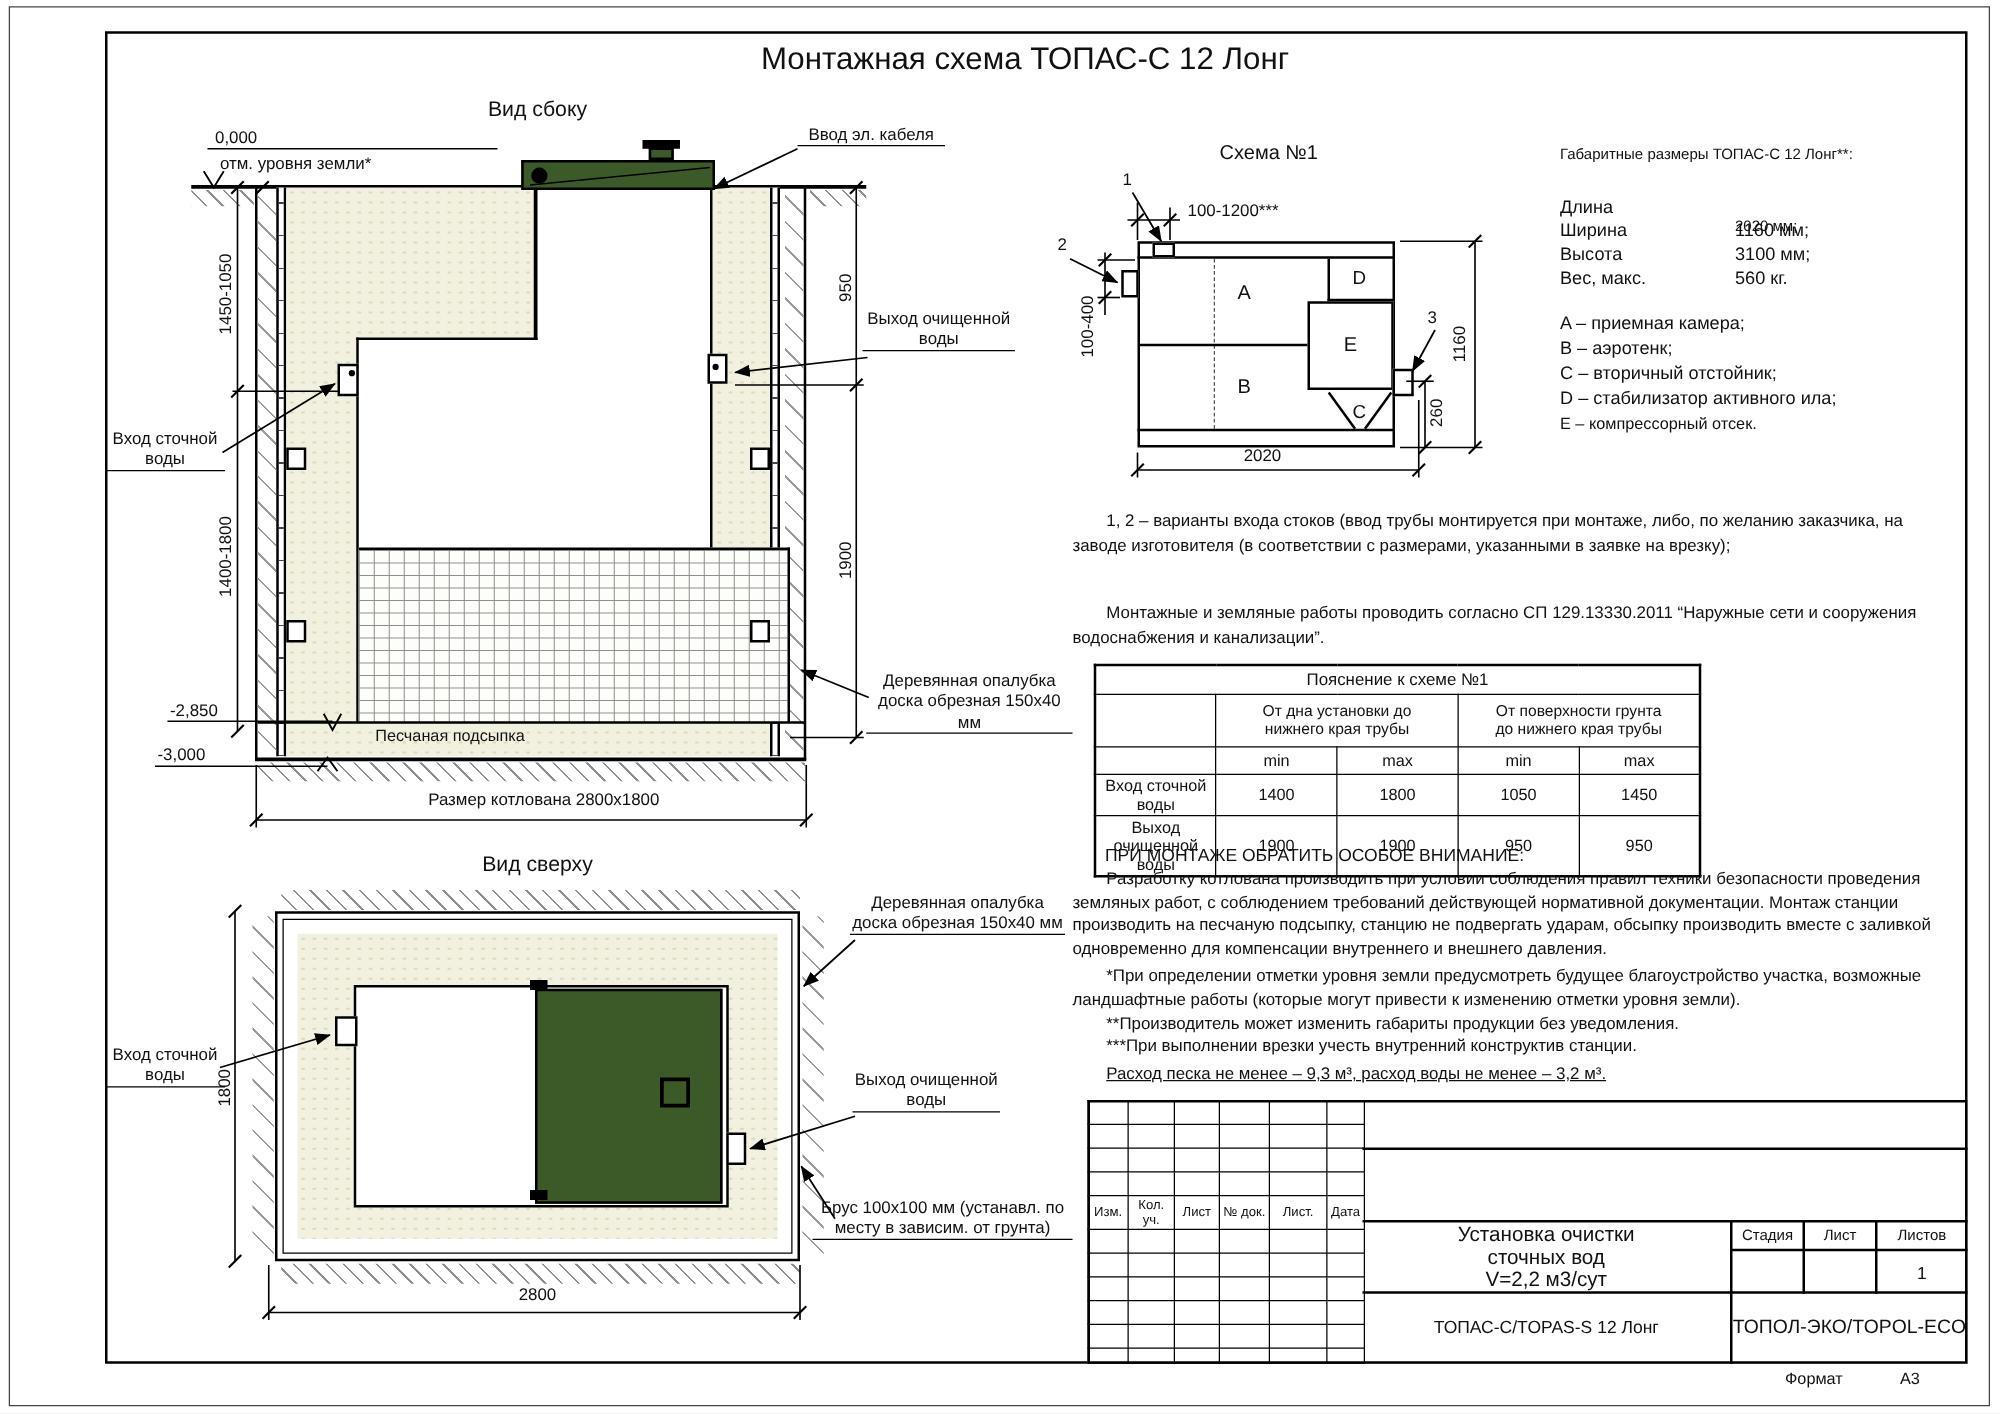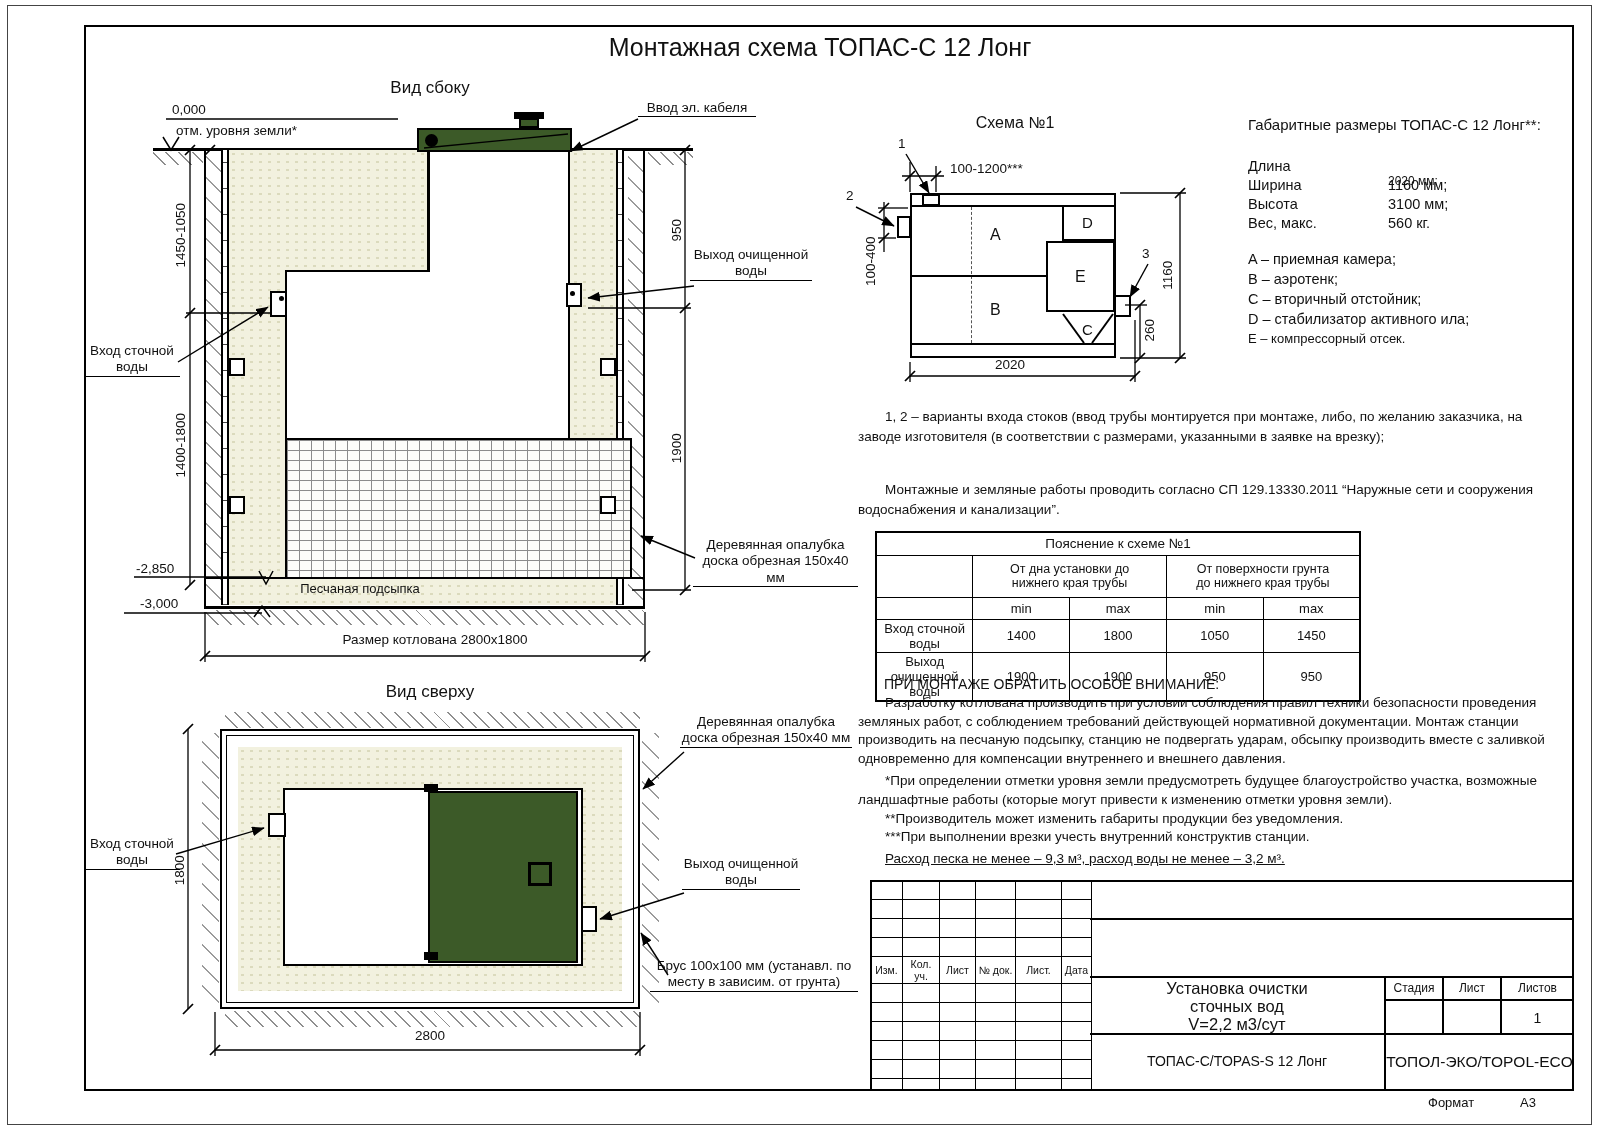--- a/index.html
+++ b/index.html
@@ -68,21 +68,21 @@
   <div class="abs" style="left:566px;top:283px;width:16px;height:24px;background:#fff;border:2px solid #000;"></div>
   <div class="abs" style="left:570px;top:291px;width:5px;height:5px;border-radius:50%;background:#000;"></div>
   <div class="abs" style="left:229px;top:358px;width:16px;height:18px;background:#fff;border:2px solid #000;"></div>
   <div class="abs" style="left:229px;top:496px;width:16px;height:18px;background:#fff;border:2px solid #000;"></div>
   <div class="abs" style="left:600px;top:358px;width:16px;height:18px;background:#fff;border:2px solid #000;"></div>
   <div class="abs" style="left:600px;top:496px;width:16px;height:18px;background:#fff;border:2px solid #000;"></div>
 
   <div class="txt" style="left:172px;top:102px;">0,000</div>
   <div class="txt" style="left:176px;top:123px;">отм. уровня земли*</div>
   <div class="txt" style="left:136px;top:561px;">-2,850</div>
-  <div class="txt" style="left:140px;top:596px;">-3,000</div>
+  <div class="txt" style="left:126px;top:596px;">-3,000</div>
   <div class="txt ctr rot" style="left:126px;top:227px;width:110px;">1450-1050</div>
   <div class="txt ctr rot" style="left:126px;top:437px;width:110px;">1400-1800</div>
   <div class="txt ctr rot" style="left:622px;top:222px;width:110px;">950</div>
   <div class="txt ctr rot" style="left:622px;top:440px;width:110px;">1900</div>
   <div class="txt ctr" style="left:250px;top:632px;width:370px;">Размер котлована 2800х1800</div>
   <div class="txt ctr" style="left:230px;top:581px;width:260px;font-size:13px;">Песчаная подсыпка</div>
   <div class="txt shelf" style="left:638px;top:100px;width:118px;text-align:center;">Ввод эл. кабеля</div>
   <div class="txt ctr pre shelf" style="left:690px;top:247px;width:122px;">Выход очищенной
 воды</div>
   <div class="txt ctr pre shelf" style="left:84px;top:343px;width:96px;">Вход сточной
@@ -141,21 +141,21 @@
 
   <div class="txt" style="left:950px;top:161px;">100-1200***</div>
   <div class="txt ctr rot" style="left:816px;top:253px;width:110px;">100-400</div>
   <div class="txt ctr rot" style="left:1113px;top:267px;width:110px;">1160</div>
   <div class="txt ctr rot" style="left:1095px;top:322px;width:110px;">260</div>
   <div class="txt ctr" style="left:975px;top:357px;width:70px;">2020</div>
   <div class="txt" style="left:898px;top:136px;">1</div>
   <div class="txt" style="left:846px;top:188px;">2</div>
   <div class="txt" style="left:1142px;top:246px;">3</div>
 
-  <div class="txt" style="left:1248px;top:116px;font-size:15px;">Габаритные размеры ТОПАС-С 12 Лонг**:</div>
+  <div class="txt" style="left:1248px;top:116px;font-size:12px;">Габаритные размеры ТОПАС-С 12 Лонг**:</div>
   <div class="txt" style="left:1248px;top:158px;font-size:14.5px;">Длина</div>
   <div class="txt" style="left:1388px;top:174px;font-size:12px;">2020 мм;</div>
   <div class="txt" style="left:1248px;top:177px;font-size:14.5px;">Ширина</div>
   <div class="txt" style="left:1388px;top:177px;font-size:14.5px;">1160 мм;</div>
   <div class="txt" style="left:1248px;top:196px;font-size:14.5px;">Высота</div>
   <div class="txt" style="left:1388px;top:196px;font-size:14.5px;">3100 мм;</div>
   <div class="txt" style="left:1248px;top:215px;font-size:14.5px;">Вес, макс.</div>
   <div class="txt" style="left:1388px;top:215px;font-size:14.5px;">560 кг.</div>
   <div class="txt" style="left:1248px;top:251px;font-size:14.5px;">A – приемная камера;</div>
   <div class="txt" style="left:1248px;top:271px;font-size:14.5px;">B – аэротенк;</div>

